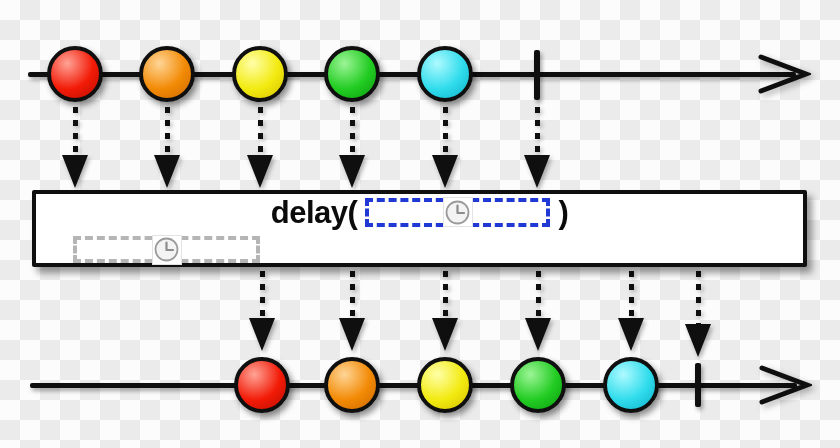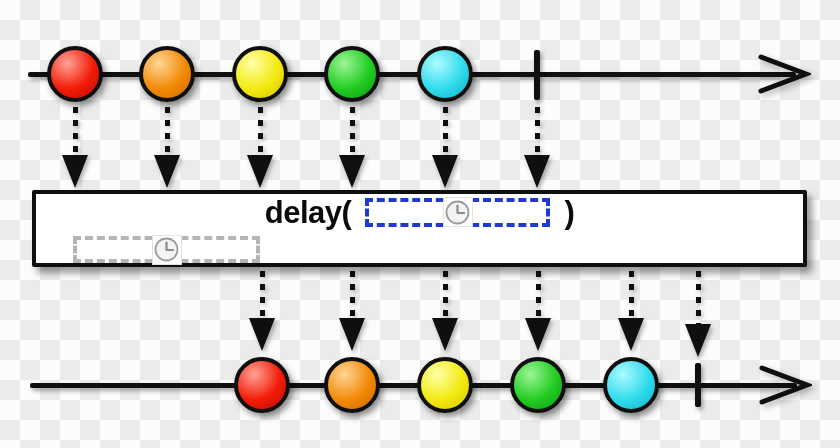--- a/index.html
+++ b/index.html
@@ -26,21 +26,21 @@
     background:repeating-linear-gradient(to bottom,var(--ink) 0 6px,transparent 6px 13px);
     filter:drop-shadow(2px 2px 2px rgba(0,0,0,.25));}
   .vhead{position:absolute;width:0;height:0;z-index:4;
     border-left:13px solid transparent;border-right:13px solid transparent;
     border-top:33px solid var(--ink);
     filter:drop-shadow(2px 3px 2px rgba(0,0,0,.3));}
   .op-box{position:absolute;left:32px;top:190px;width:775px;height:77px;
     box-sizing:border-box;background:#fff;border:4px solid var(--ink);
     border-radius:2px;z-index:5;box-shadow:5px 6px 7px rgba(0,0,0,.4);}
   .op-row{position:absolute;left:32px;top:195px;width:775px;height:34px;
-    display:flex;justify-content:center;align-items:center;gap:14px;z-index:6;}
+    display:flex;justify-content:center;align-items:center;gap:8px;z-index:6;}
   .op-text{font-size:31px;font-weight:bold;color:#0b0b0b;letter-spacing:-.5px;line-height:1;}
   .arg-box{box-sizing:border-box;position:relative;
     display:inline-flex;align-items:center;justify-content:center;}
   .arg-box.blue{width:185px;height:29px;border:4px dashed #2139d4;}
   .arg-box.ghost{position:absolute;left:73px;top:236px;width:187px;height:27px;
     border:4px dashed #b5b5b5;z-index:6;}
   .clock-bg{position:absolute;left:50%;top:50%;width:30px;height:30px;
     transform:translate(-50%,-50%);background:#fff;border:1px solid #e3e3e3;
     box-sizing:border-box;z-index:0;}
   .clock-svg{position:relative;z-index:1;display:block;}

